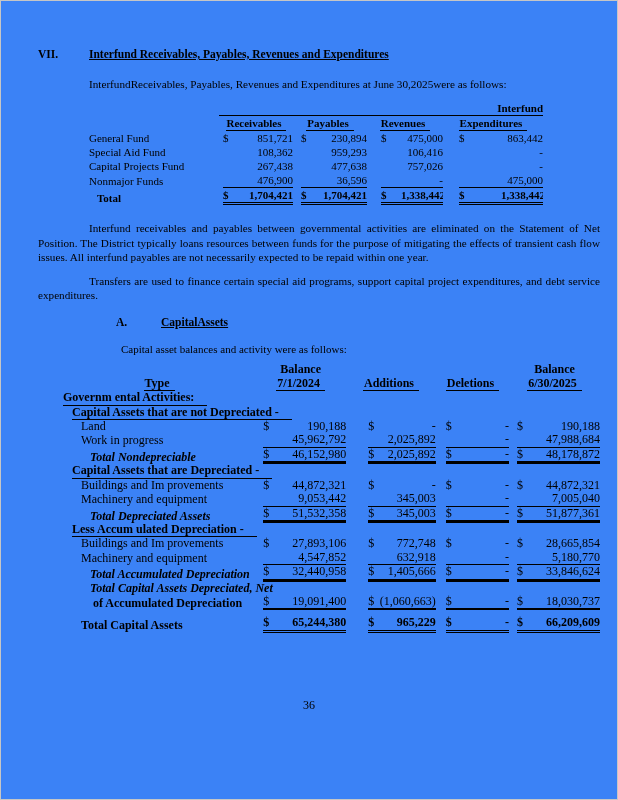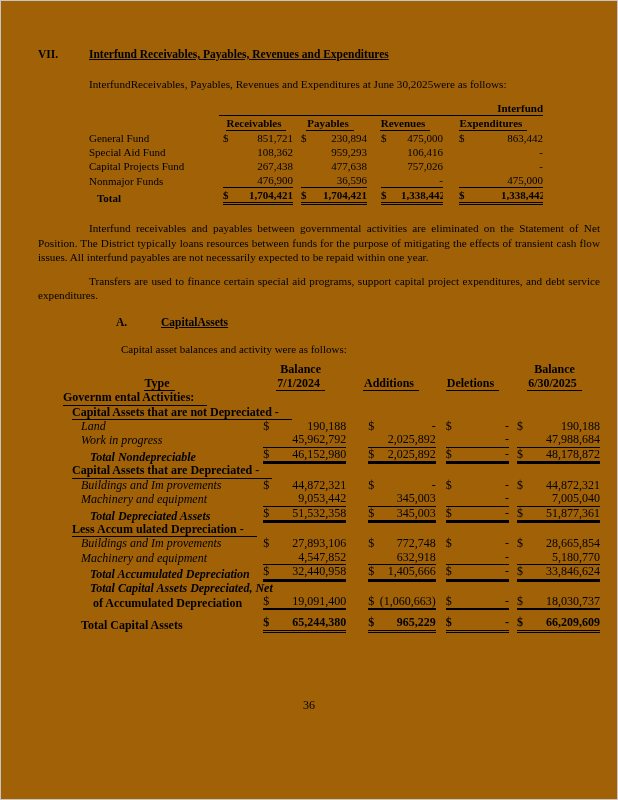--- a/index.html
+++ b/index.html
@@ -6,21 +6,21 @@
   html,body { background:#ffffff; }
   body {
     width:618px; height:800px;
     font-family:"Liberation Serif", serif;
     color:#000000;
     position:relative;
   }
   .page {
     width:618px; height:800px;
     border:1px solid #c6c6c6;
-    background:#a16207;
+    background:#3b82f6;
     padding:46px 17px 0 37px;
     position:relative;
     overflow:hidden;
   }
   
   .hrow { display:flex; font-weight:bold; font-size:11.5px; line-height:14px; }
   .hnum { width:51px; flex:none; }
   .htitle { text-decoration:underline; }
   .subrow { display:flex; font-weight:bold; font-size:11.5px; line-height:14px; margin:13px 0 0 78px; }
   .snum { width:45px; flex:none; text-decoration:none; }
@@ -51,21 +51,21 @@
   .cl { display:inline-block; width:42px; overflow:hidden; white-space:nowrap; text-align:left; }
 
   
   .t2 { margin:7px 0 14px 25px; font-size:12px; line-height:13.4px; }
   .t2 .c0{width:196px} .t2 .c1{width:92px} .t2 .c2{width:90px} .t2 .c3{width:74px} .t2 .c4{width:92px}
   .t2 .chc { text-align:center; font-weight:bold; }
   .t2 td.n1{padding-left:8px} .t2 td.n2{padding-left:22px} .t2 td.n3{padding-left:10px} .t2 td.n4{padding-left:8px}
   .t2 .lu { display:inline-block; font-weight:bold; border-bottom:1px solid #000; padding-right:13px; }
   .t2 td.g0 { padding-left:0; }
   .t2 td.g1 { padding-left:9px; }
-  .t2 td.item { padding-left:18px;font-style:italic; }
+  .t2 td.item { padding-left:18px; }
   .t2 td.subt { padding-left:27px; font-style:italic; font-weight:bold; }
   .t2 td.net  { padding-left:27px; font-style:italic; font-weight:bold; }
   .t2 td.net2 { padding-left:30px; font-weight:bold; }
   .t2 tr.u1 .cw { border-bottom:1px solid #000; }
   .t2 tr.thick .cw { border-bottom:3px solid #000; }
   .t2 tr.med .cw { border-bottom:2px solid #000; }
   .t2 tr.grand td { padding-top:6px; font-weight:bold; }
   .t2 tr.grand td.gl { padding-left:18px; }
   .t2 tr.grand .cw { border-bottom:3px double #000; }
 

